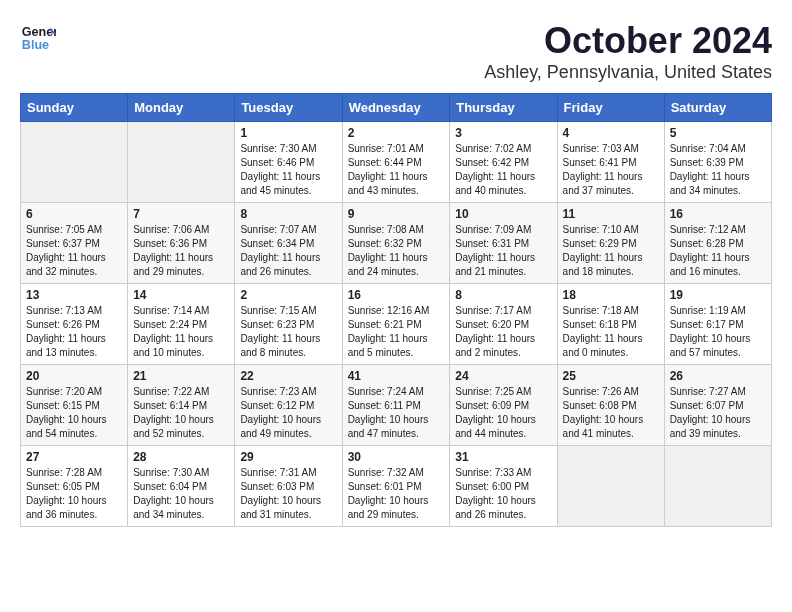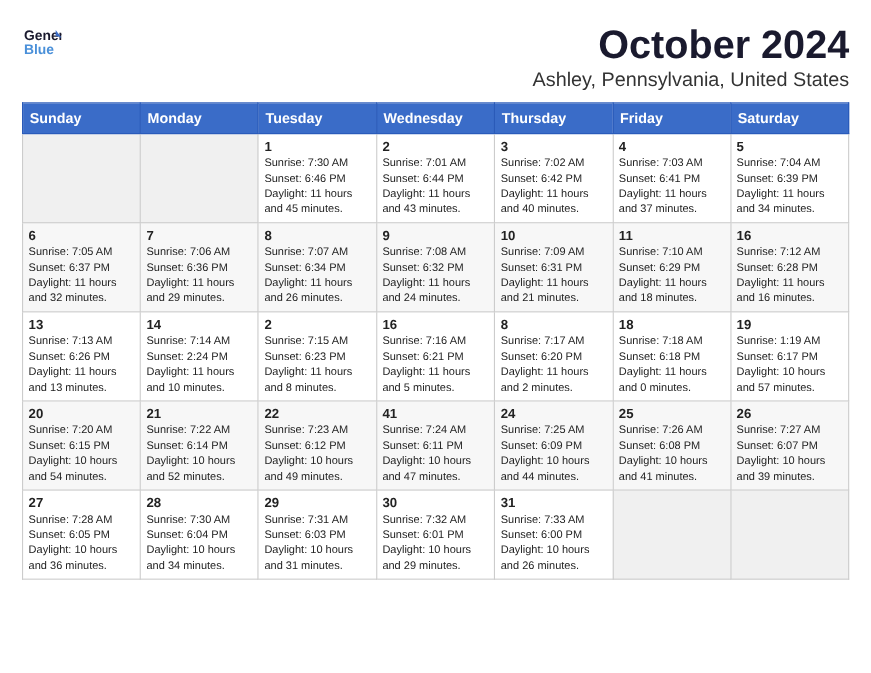--- a/index.html
+++ b/index.html
@@ -200,21 +200,21 @@
 Daylight: 11 hours and 10 minutes.</div>
         </td>
         <td>
           <div class="day-num">2</div>
           <div class="day-info">Sunrise: 7:15 AM
 Sunset: 6:23 PM
 Daylight: 11 hours and 8 minutes.</div>
         </td>
         <td>
           <div class="day-num">16</div>
-          <div class="day-info">Sunrise: 7:16 AM
+          <div class="day-info">Sunrise: 12:16 AM
 Sunset: 6:21 PM
 Daylight: 11 hours and 5 minutes.</div>
         </td>
         <td>
           <div class="day-num">8</div>
           <div class="day-info">Sunrise: 7:17 AM
 Sunset: 6:20 PM
 Daylight: 11 hours and 2 minutes.</div>
         </td>
         <td>

